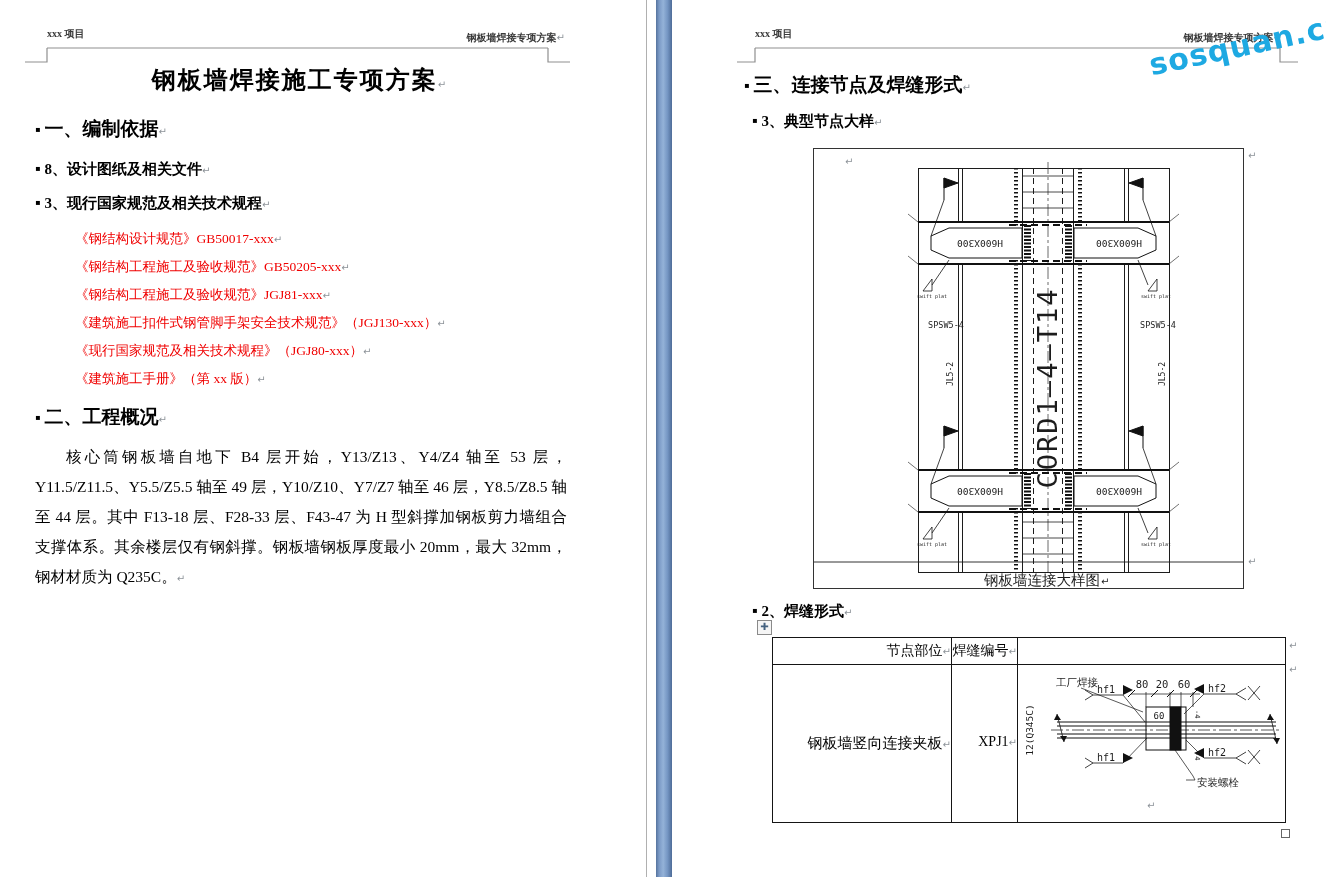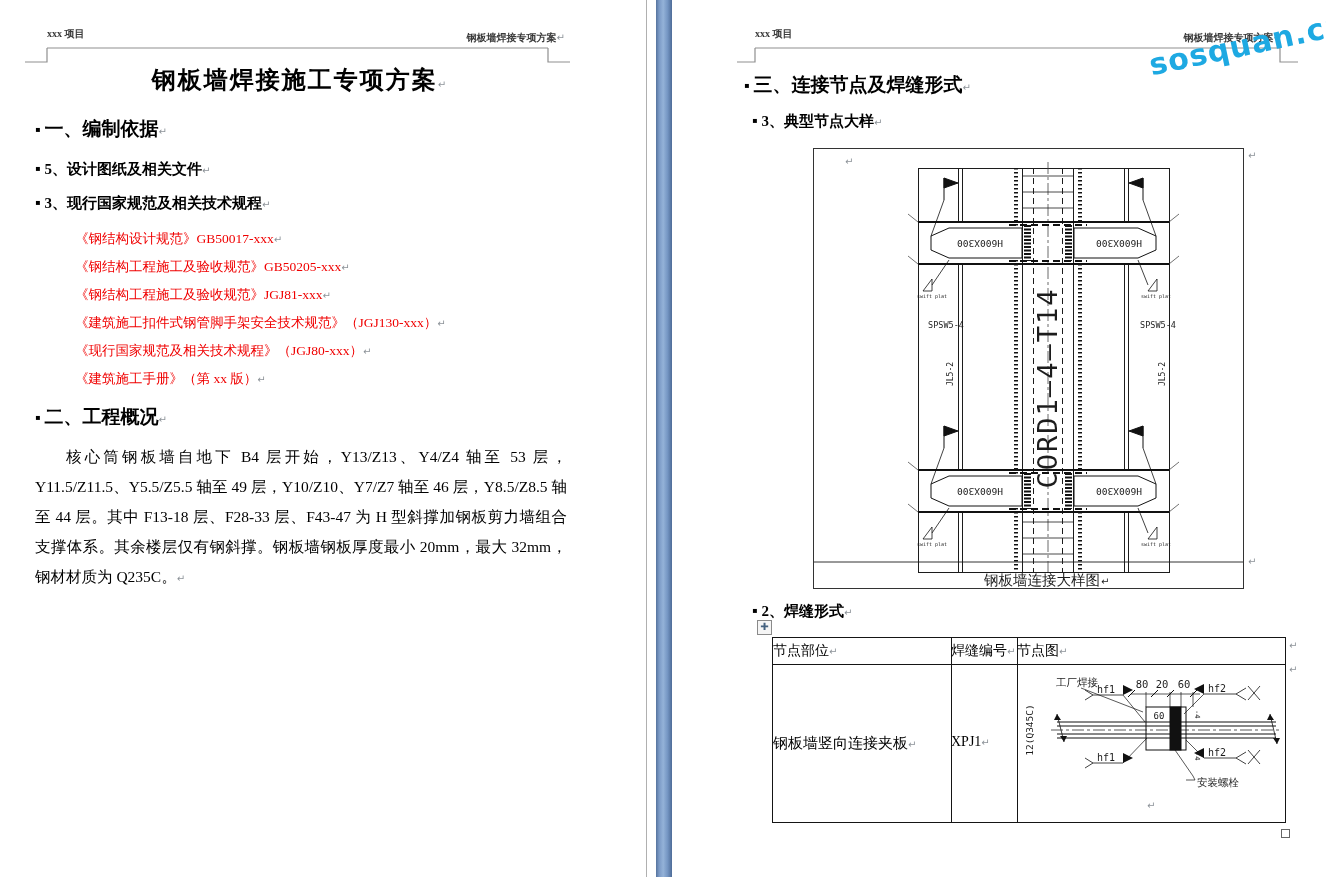--- a/index.html
+++ b/index.html
@@ -14,21 +14,21 @@
   .h-mid{font-size:15px;font-weight:bold;white-space:nowrap}
   .doc-title{font-size:24px;font-weight:bold;text-align:center;letter-spacing:2px}
   .ref-line{font-size:13.5px;color:#f00000;white-space:nowrap}
   .body-par{font-size:15.5px;line-height:30px;text-align:justify;text-indent:2em}
   .split-bar{background:linear-gradient(90deg,#56739e 0%,#7b9ac6 20%,#94b2d8 45%,#7596c3 72%,#4e6c98 100%)}
   .watermark{font-family:"DejaVu Sans",sans-serif;font-weight:bold;font-size:30px;color:#1ea9e2;
              transform:rotate(-12deg);transform-origin:left top;letter-spacing:1px;white-space:nowrap}
   .tbl{border:1px solid #151515}
   .tbl .vline{position:absolute;top:0;bottom:0;width:1px;background:#151515}
   .tbl .hline{position:absolute;left:0;right:0;height:1px;background:#151515}
-  .cell{position:absolute;text-align:left;white-space:nowrap}
+  .cell{position:absolute;text-align:right;white-space:nowrap}
   .handle{border:1px solid #8a8a8a;background:#f5f5f5;color:#44617f;text-align:center;
           font-size:10px;line-height:12px;font-family:"DejaVu Sans",sans-serif}
   .endsq{border:1px solid #666;background:#fff}
   svg text{fill:#1c1c1c}
   svg .cad{font-family:"DejaVu Sans Mono",monospace}
 </style>
 </head>
 <body>
 
 <div class="abs page" style="left:0;width:646px;border-right:1px solid #b0b0b0"></div>
@@ -44,21 +44,21 @@
 </svg>
 
 <div class="abs doc-title" style="left:35px;top:64px;width:530px">
   <span>钢板墙焊接施工专项方案</span><span class="pil">↵</span>
 </div>
 
 <div class="abs h-big" style="left:35px;top:116px">
   <span class="bullet">▪</span><span>一、编制依据</span><span class="pil">↵</span>
 </div>
 <div class="abs h-mid" style="left:35px;top:160px">
-  <span class="bullet">▪</span><span>5、设计图纸及相关文件</span><span class="pil">↵</span>
+  <span class="bullet">▪</span><span>8、设计图纸及相关文件</span><span class="pil">↵</span>
 </div>
 <div class="abs h-mid" style="left:35px;top:194px">
   <span class="bullet">▪</span><span>3、现行国家规范及相关技术规程</span><span class="pil">↵</span>
 </div>
 
 <div class="abs ref-line" style="left:75px;top:230px">
   <span>《钢结构设计规范》GB50017-xxx</span><span class="pil">↵</span></div>
 <div class="abs ref-line" style="left:75px;top:258px">
   <span>《钢结构工程施工及验收规范》GB50205-xxx</span><span class="pil">↵</span></div>
 <div class="abs ref-line" style="left:75px;top:286px">
@@ -193,23 +193,20 @@
 
 <div class="abs tbl" style="left:772px;top:637px;width:512px;height:184px">
   <div class="hline" style="top:26px"></div>
   <div class="vline" style="left:178px"></div>
   <div class="vline" style="left:244px"></div>
   <div class="cell" style="left:0;top:0;width:178px;height:26px;line-height:26px;font-size:14px">
     <span>节点部位</span><span class="pil">↵</span>
   </div>
   <div class="cell" style="left:178px;top:0;width:66px;height:26px;line-height:26px;font-size:14px">
     <span>焊缝编号</span><span class="pil">↵</span>
-  </div>
-  <div class="cell" style="left:244px;top:0;width:268px;height:26px;line-height:26px;font-size:14px">
-    <span>节点图</span><span class="pil">↵</span>
   </div>
   <div class="cell" style="left:0;top:96px;width:178px;font-size:15px">
     <span>钢板墙竖向连接夹板</span><span class="pil">↵</span>
   </div>
   <div class="cell" style="left:178px;top:96px;width:66px;font-size:14px">
     <span>XPJ1</span><span class="pil">↵</span>
   </div>
 
   <svg class="abs" style="left:250px;top:26px" width="260" height="155" viewBox="0 0 260 155">
     <g stroke="#111" fill="none" stroke-width="1">

